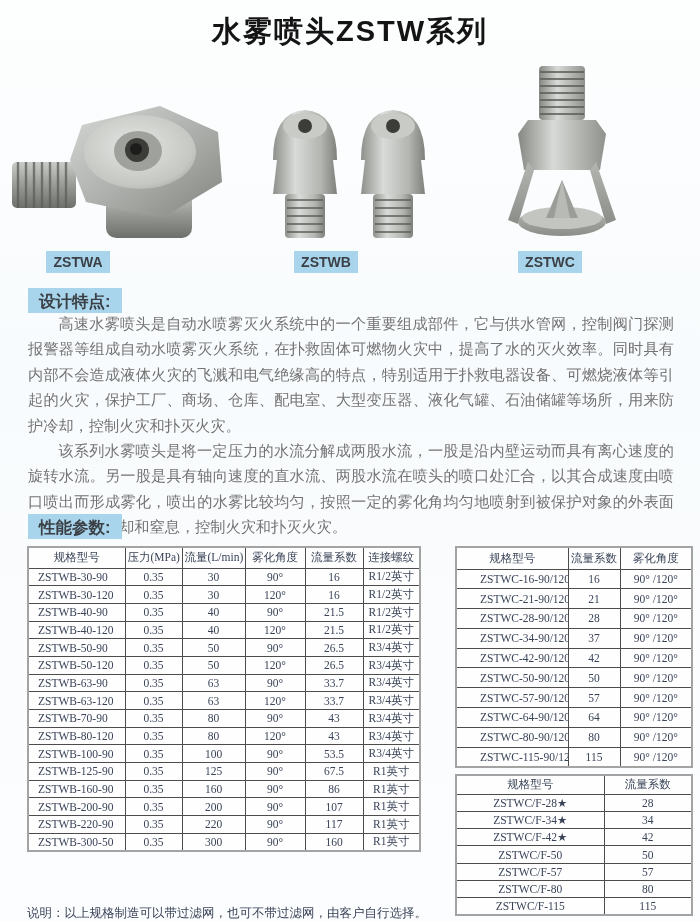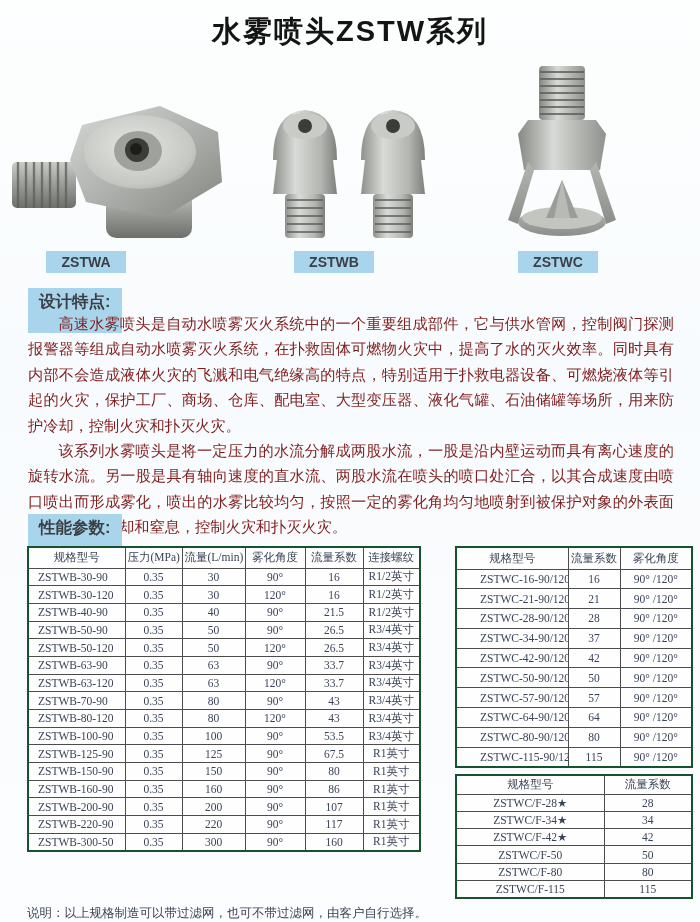--- a/index.html
+++ b/index.html
@@ -13,37 +13,37 @@
     position:absolute; top:12px; left:0; width:100%; text-align:center;
     font-family:"Liberation Sans", sans-serif; font-weight:900;
     font-size:29px; letter-spacing:2px; color:#141414;
   }
   .photo { position:absolute; }
   .chip {
     background:#a9d5ec; color:#3b4046;
     font-family:"Liberation Sans", sans-serif; font-weight:bold;
   }
   .label-chip {
-    position:absolute; top:251px; width:80px; height:22px; line-height:22px;
+    position:absolute; top:251px; width:64px; height:22px; line-height:22px;
     text-align:center; font-size:14px;
   }
   .section-chip {
-    position:absolute; left:28px; padding:3px 11px 20px; font-size:16.5px;
+    position:absolute; left:28px; padding:3px 11px 0; font-size:16.5px;
   }
   #design-chip { top:288px; }
   #perf-chip { top:514px; }
   .paras {
     position:absolute; left:28px; width:646px; top:311px;
-    font-size:15.2px; line-height:25.4px; text-align:justify; color:#7f1d1d;
+    font-size:15.2px; line-height:25.4px; text-align:justify; color:#737373;
   }
   .paras p { margin:0; text-indent:2em; }
   table.tbl {
     border-collapse:collapse; table-layout:fixed;
     font-size:11.5px; color:#3a4458; position:absolute;
-    border:2px solid #14532d; background:#fefefe;
+    border:2px solid #a3a3a3; background:#fefefe;
   }
   .tbl th, .tbl td {
     border:1px solid #4c4c4c; text-align:center; padding:0 2px;
     font-weight:normal; overflow:hidden; white-space:nowrap;
   }
   #zstwb-table { left:27px; top:546px; width:392px; }
   #zstwb-table th { height:21px; }
   #zstwb-table td { height:17.7px; }
   #zstwb-table td.model { text-align:left; padding-left:9px; }
   #zstwc-table { left:455px; top:546px; width:236px; }
@@ -220,20 +220,28 @@
       </tr>
       <tr>
         <td class="model">ZSTWB-40-90</td>
         <td>0.35</td>
         <td>40</td>
         <td>90°</td>
         <td>21.5</td>
         <td>R1/2英寸</td>
       </tr>
       <tr>
+        <td class="model">ZSTWB-40-120</td>
+        <td>0.35</td>
+        <td>40</td>
+        <td>120°</td>
+        <td>21.5</td>
+        <td>R1/2英寸</td>
+      </tr>
+      <tr>
         <td class="model">ZSTWB-50-90</td>
         <td>0.35</td>
         <td>50</td>
         <td>90°</td>
         <td>26.5</td>
         <td>R3/4英寸</td>
       </tr>
       <tr>
         <td class="model">ZSTWB-50-120</td>
         <td>0.35</td>
@@ -281,28 +289,20 @@
         <td>90°</td>
         <td>53.5</td>
         <td>R3/4英寸</td>
       </tr>
       <tr>
         <td class="model">ZSTWB-125-90</td>
         <td>0.35</td>
         <td>125</td>
         <td>90°</td>
         <td>67.5</td>
-        <td>R1英寸</td>
-      </tr>
-      <tr>
-        <td class="model">ZSTWB-150-90</td>
-        <td>0.35</td>
-        <td>150</td>
-        <td>90°</td>
-        <td>80</td>
         <td>R1英寸</td>
       </tr>
       <tr>
         <td class="model">ZSTWB-160-90</td>
         <td>0.35</td>
         <td>160</td>
         <td>90°</td>
         <td>86</td>
         <td>R1英寸</td>
       </tr>
@@ -422,20 +422,24 @@
       </tr>
       <tr>
         <td class="model">ZSTWC/F-42★</td>
         <td>42</td>
       </tr>
       <tr>
         <td class="model">ZSTWC/F-50</td>
         <td>50</td>
       </tr>
       <tr>
+        <td class="model">ZSTWC/F-57</td>
+        <td>57</td>
+      </tr>
+      <tr>
         <td class="model">ZSTWC/F-80</td>
         <td>80</td>
       </tr>
       <tr>
         <td class="model">ZSTWC/F-115</td>
         <td>115</td>
       </tr>
     </tbody>
   </table>
 

